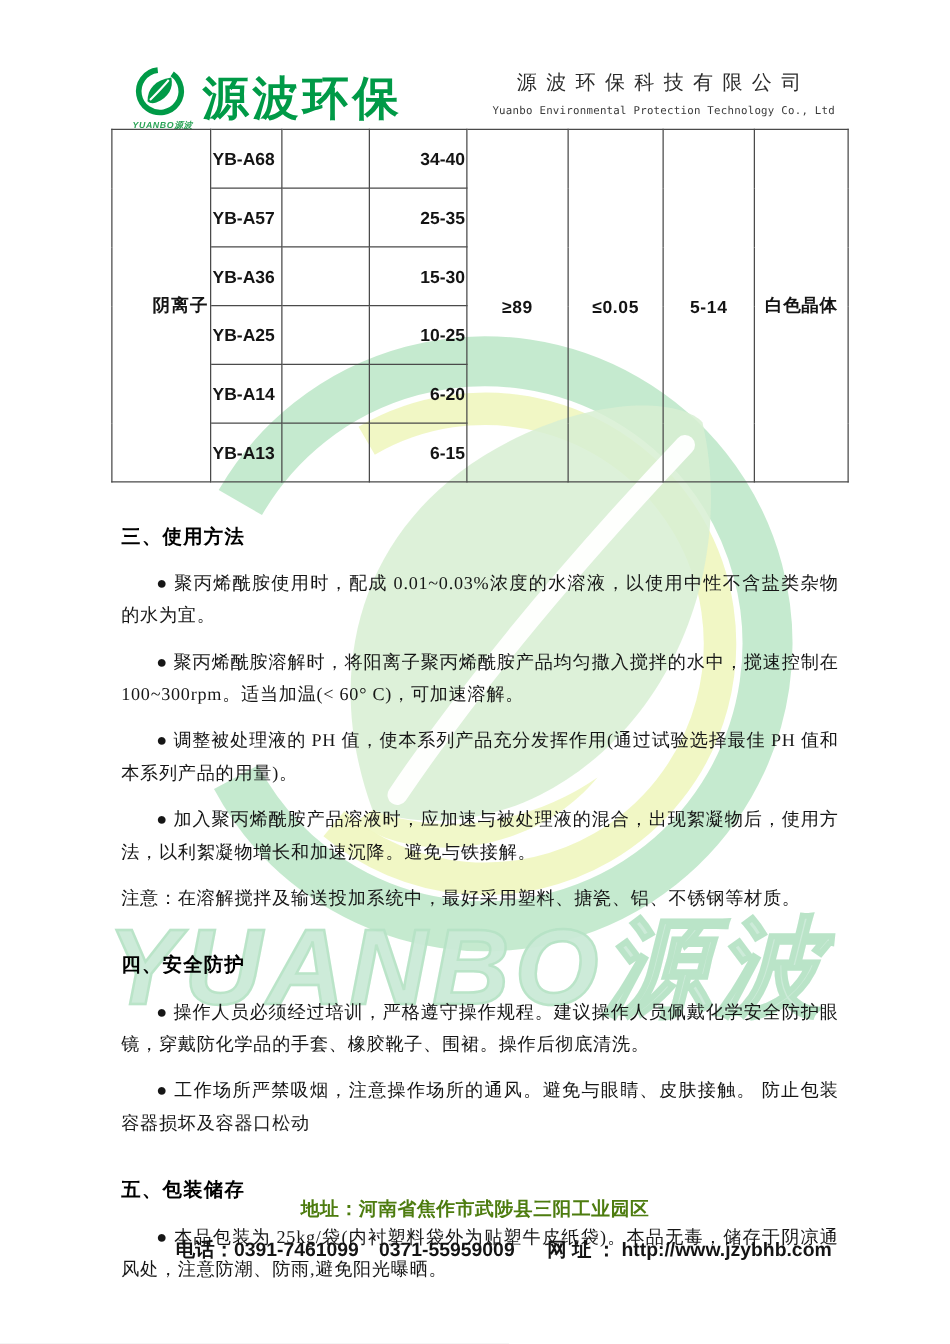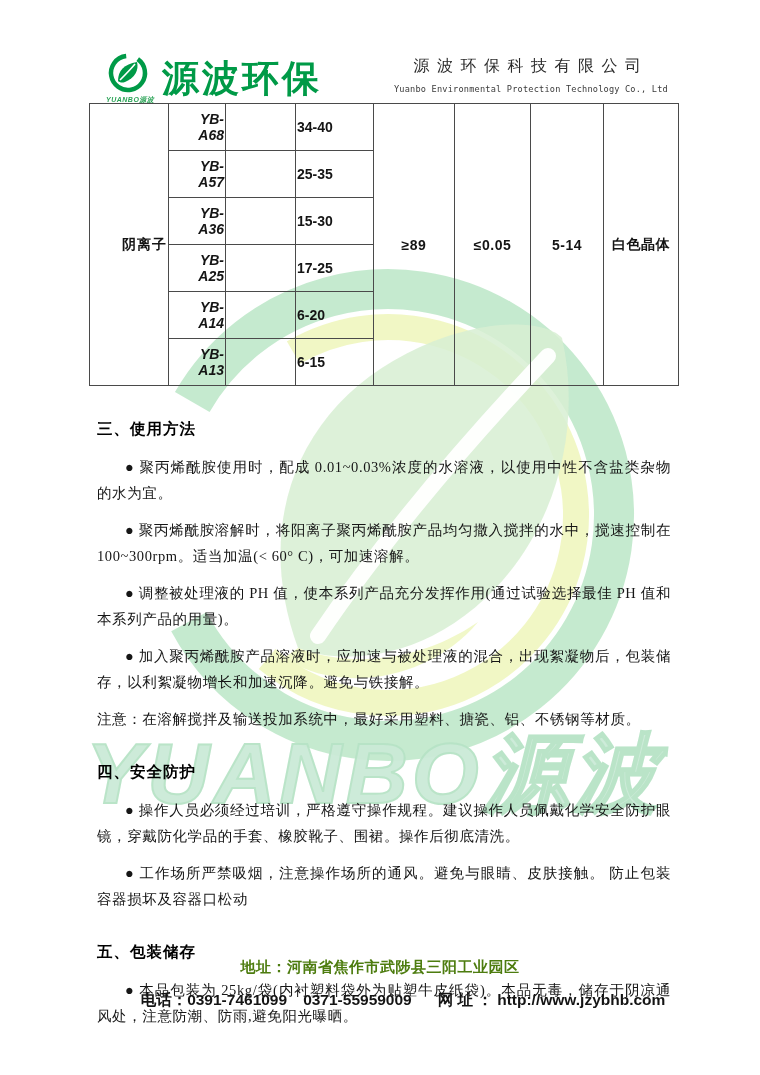--- a/index.html
+++ b/index.html
@@ -40,22 +40,22 @@
   
   .spec-table{
     position:absolute;top:103px;left:89px;width:589px;
     border-collapse:collapse;table-layout:fixed;
   }
   .spec-table td{
     border:1px solid #4a4a4a;height:44px;background:transparent;
     font-weight:700;font-size:14px;color:#141414;vertical-align:middle;
   }
   .cell-group{text-align:right;font-size:16px;letter-spacing:1px;}
-  .cell-model{text-align:right;padding-left:16px;font-style:italic;}
-  .cell-range{text-align:left;}
+  .cell-model{text-align:left;padding-left:1px;}
+  .cell-range{text-align:right;}
   .cell-merged{text-align:center;font-size:14.5px;letter-spacing:.5px;}
   
   .content{position:absolute;top:405px;left:97px;width:574px;}
   .sec-title{
     margin:0;font-size:15.5px;font-weight:800;color:#000;letter-spacing:1px;
     font-family:"Liberation Sans","DejaVu Sans",sans-serif;
   }
   .sec-title.mt1{margin-top:14px;}
   .sec-title.mt2{margin-top:30px;}
   .para{
@@ -130,42 +130,42 @@
           <td class="cell-range">25-35</td>
         </tr>
         <tr>
           <td class="cell-model">YB-A36</td>
           <td></td>
           <td class="cell-range">15-30</td>
         </tr>
         <tr>
           <td class="cell-model">YB-A25</td>
           <td></td>
-          <td class="cell-range">17-25</td>
+          <td class="cell-range">10-25</td>
         </tr>
         <tr>
           <td class="cell-model">YB-A14</td>
           <td></td>
           <td class="cell-range">6-20</td>
         </tr>
         <tr>
           <td class="cell-model">YB-A13</td>
           <td></td>
           <td class="cell-range">6-15</td>
         </tr>
       </tbody>
     </table>
 
     <div class="content">
 
       <h3 class="sec-title mt1">三、使用方法</h3>
       <p class="para bullet first">●  聚丙烯酰胺使用时，配成 0.01~0.03%浓度的水溶液，以使用中性不含盐类杂物的水为宜。</p>
       <p class="para bullet">●  聚丙烯酰胺溶解时，将阳离子聚丙烯酰胺产品均匀撒入搅拌的水中，搅速控制在 100~300rpm。适当加温(&lt; 60° C)，可加速溶解。</p>
       <p class="para bullet">●  调整被处理液的 PH 值，使本系列产品充分发挥作用(通过试验选择最佳 PH 值和本系列产品的用量)。</p>
-      <p class="para bullet">●  加入聚丙烯酰胺产品溶液时，应加速与被处理液的混合，出现絮凝物后，包装储存，以利絮凝物增长和加速沉降。避免与铁接解。</p>
+      <p class="para bullet">●  加入聚丙烯酰胺产品溶液时，应加速与被处理液的混合，出现絮凝物后，使用方法，以利絮凝物增长和加速沉降。避免与铁接解。</p>
       <p class="para">注意：在溶解搅拌及输送投加系统中，最好采用塑料、搪瓷、铝、不锈钢等材质。</p>
 
       <h3 class="sec-title mt2">四、安全防护</h3>
       <p class="para bullet first">●  操作人员必须经过培训，严格遵守操作规程。建议操作人员佩戴化学安全防护眼镜，穿戴防化学品的手套、橡胶靴子、围裙。操作后彻底清洗。</p>
       <p class="para bullet">●  工作场所严禁吸烟，注意操作场所的通风。避免与眼睛、皮肤接触。 防止包装容器损坏及容器口松动</p>
 
       <h3 class="sec-title mt2">五、包装储存</h3>
       <p class="para bullet first">●  本品包装为 25kg/袋(内衬塑料袋外为贴塑牛皮纸袋)。本品无毒，储存于阴凉通风处，注意防潮、防雨,避免阳光曝晒。</p>
 
     </div>

